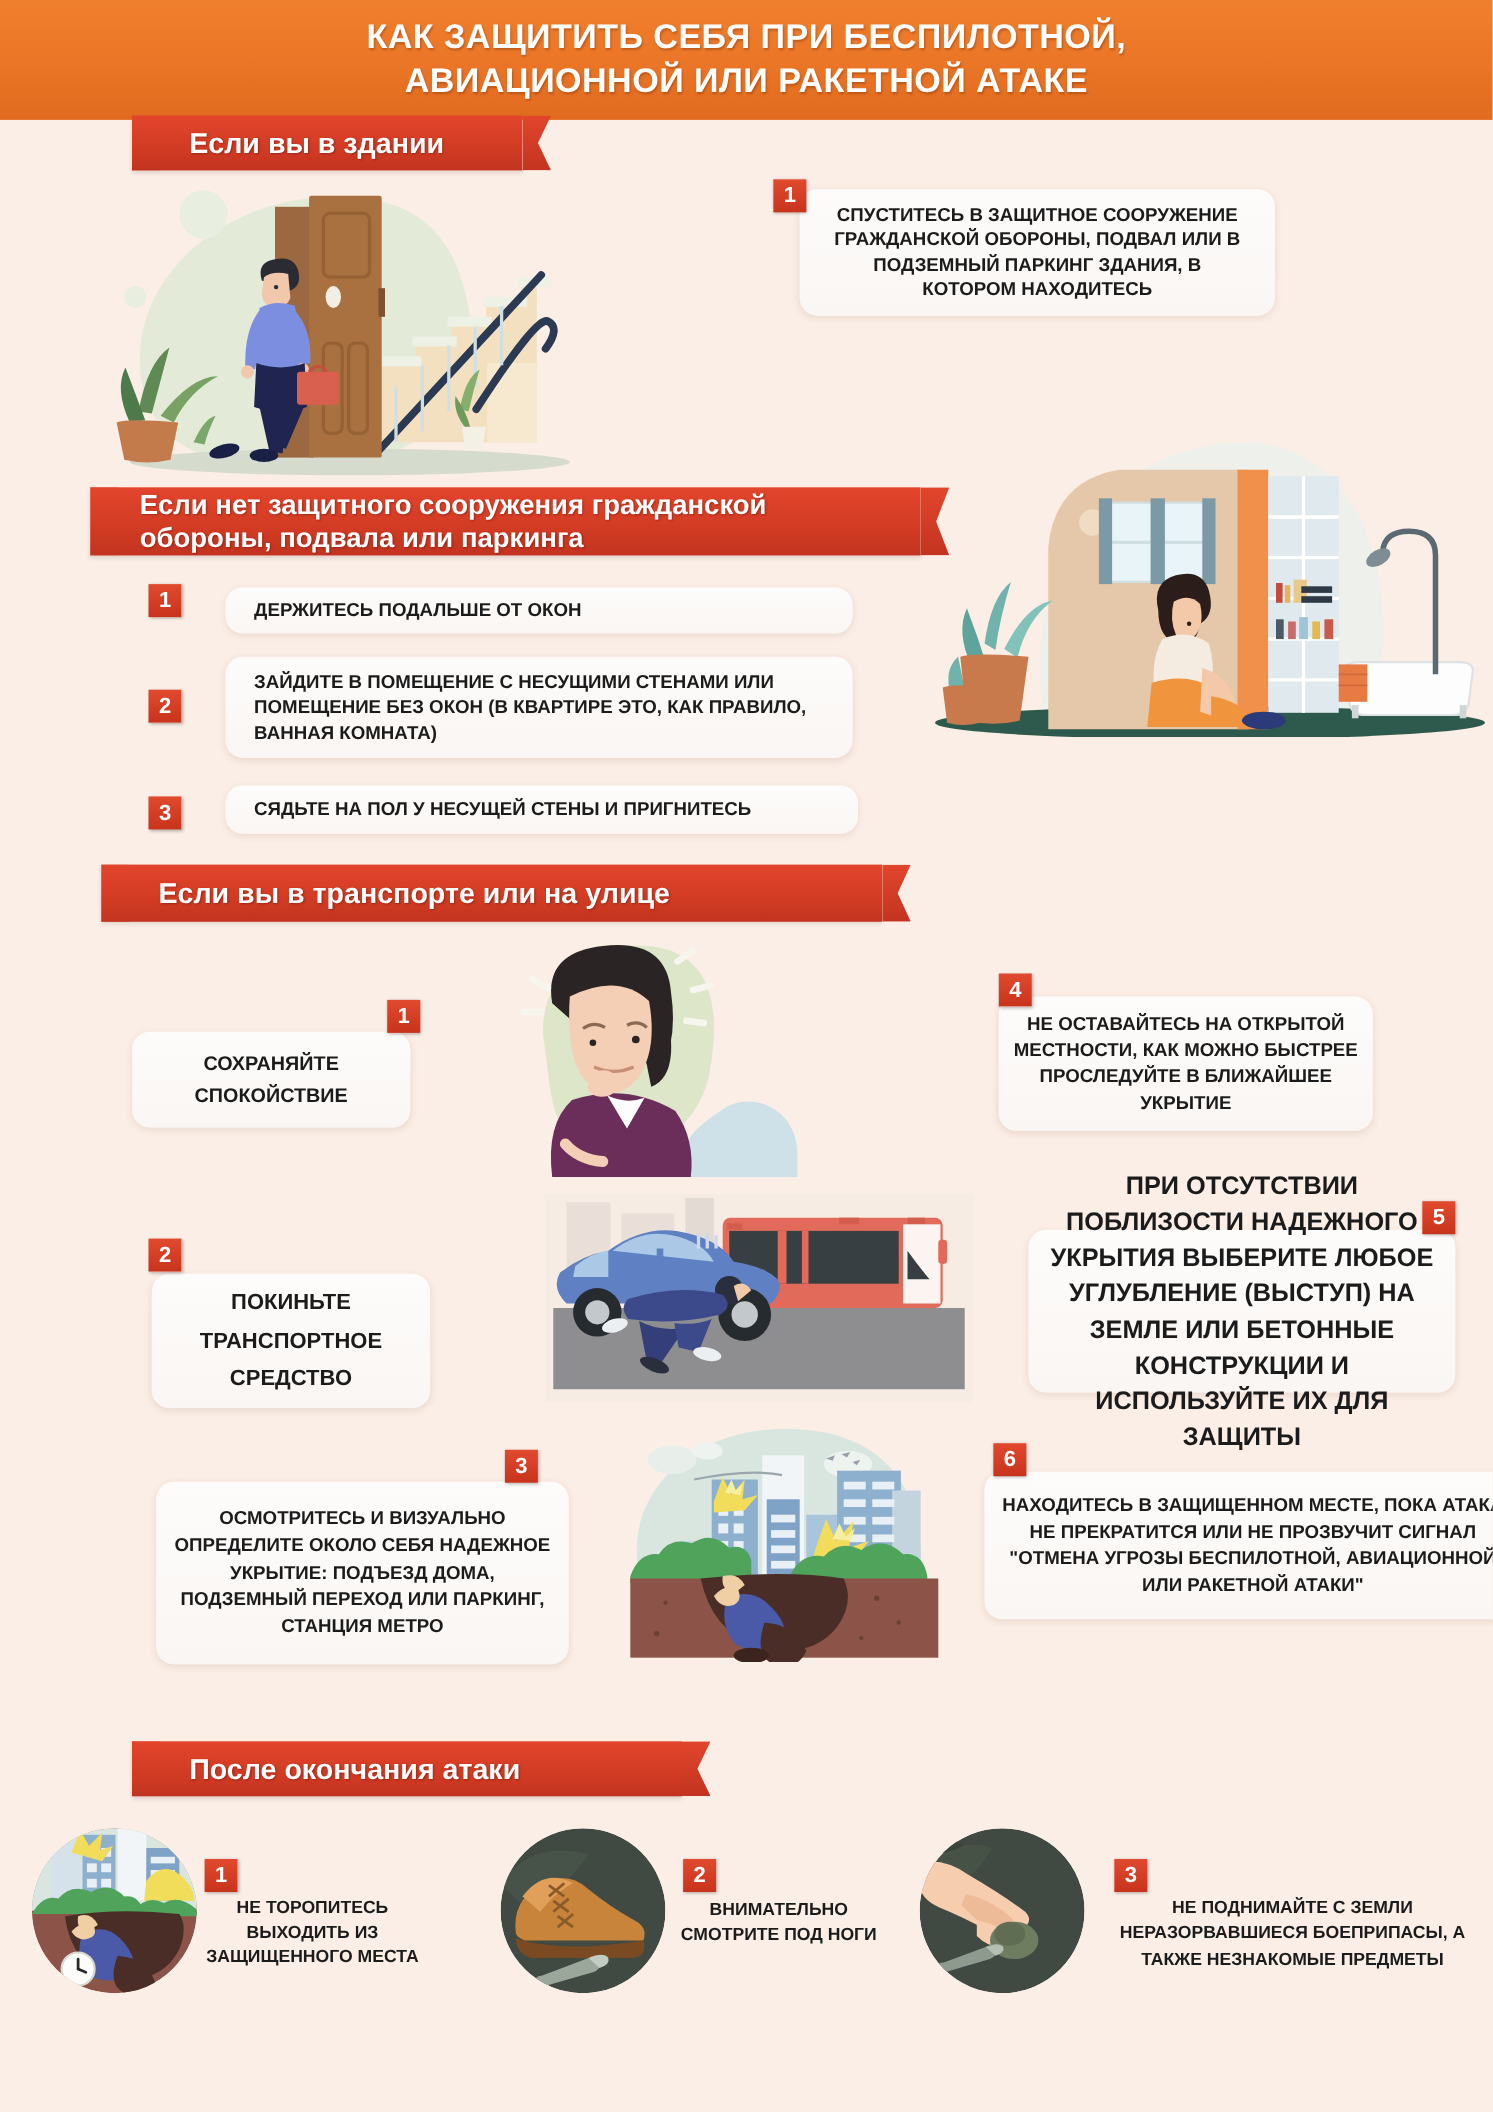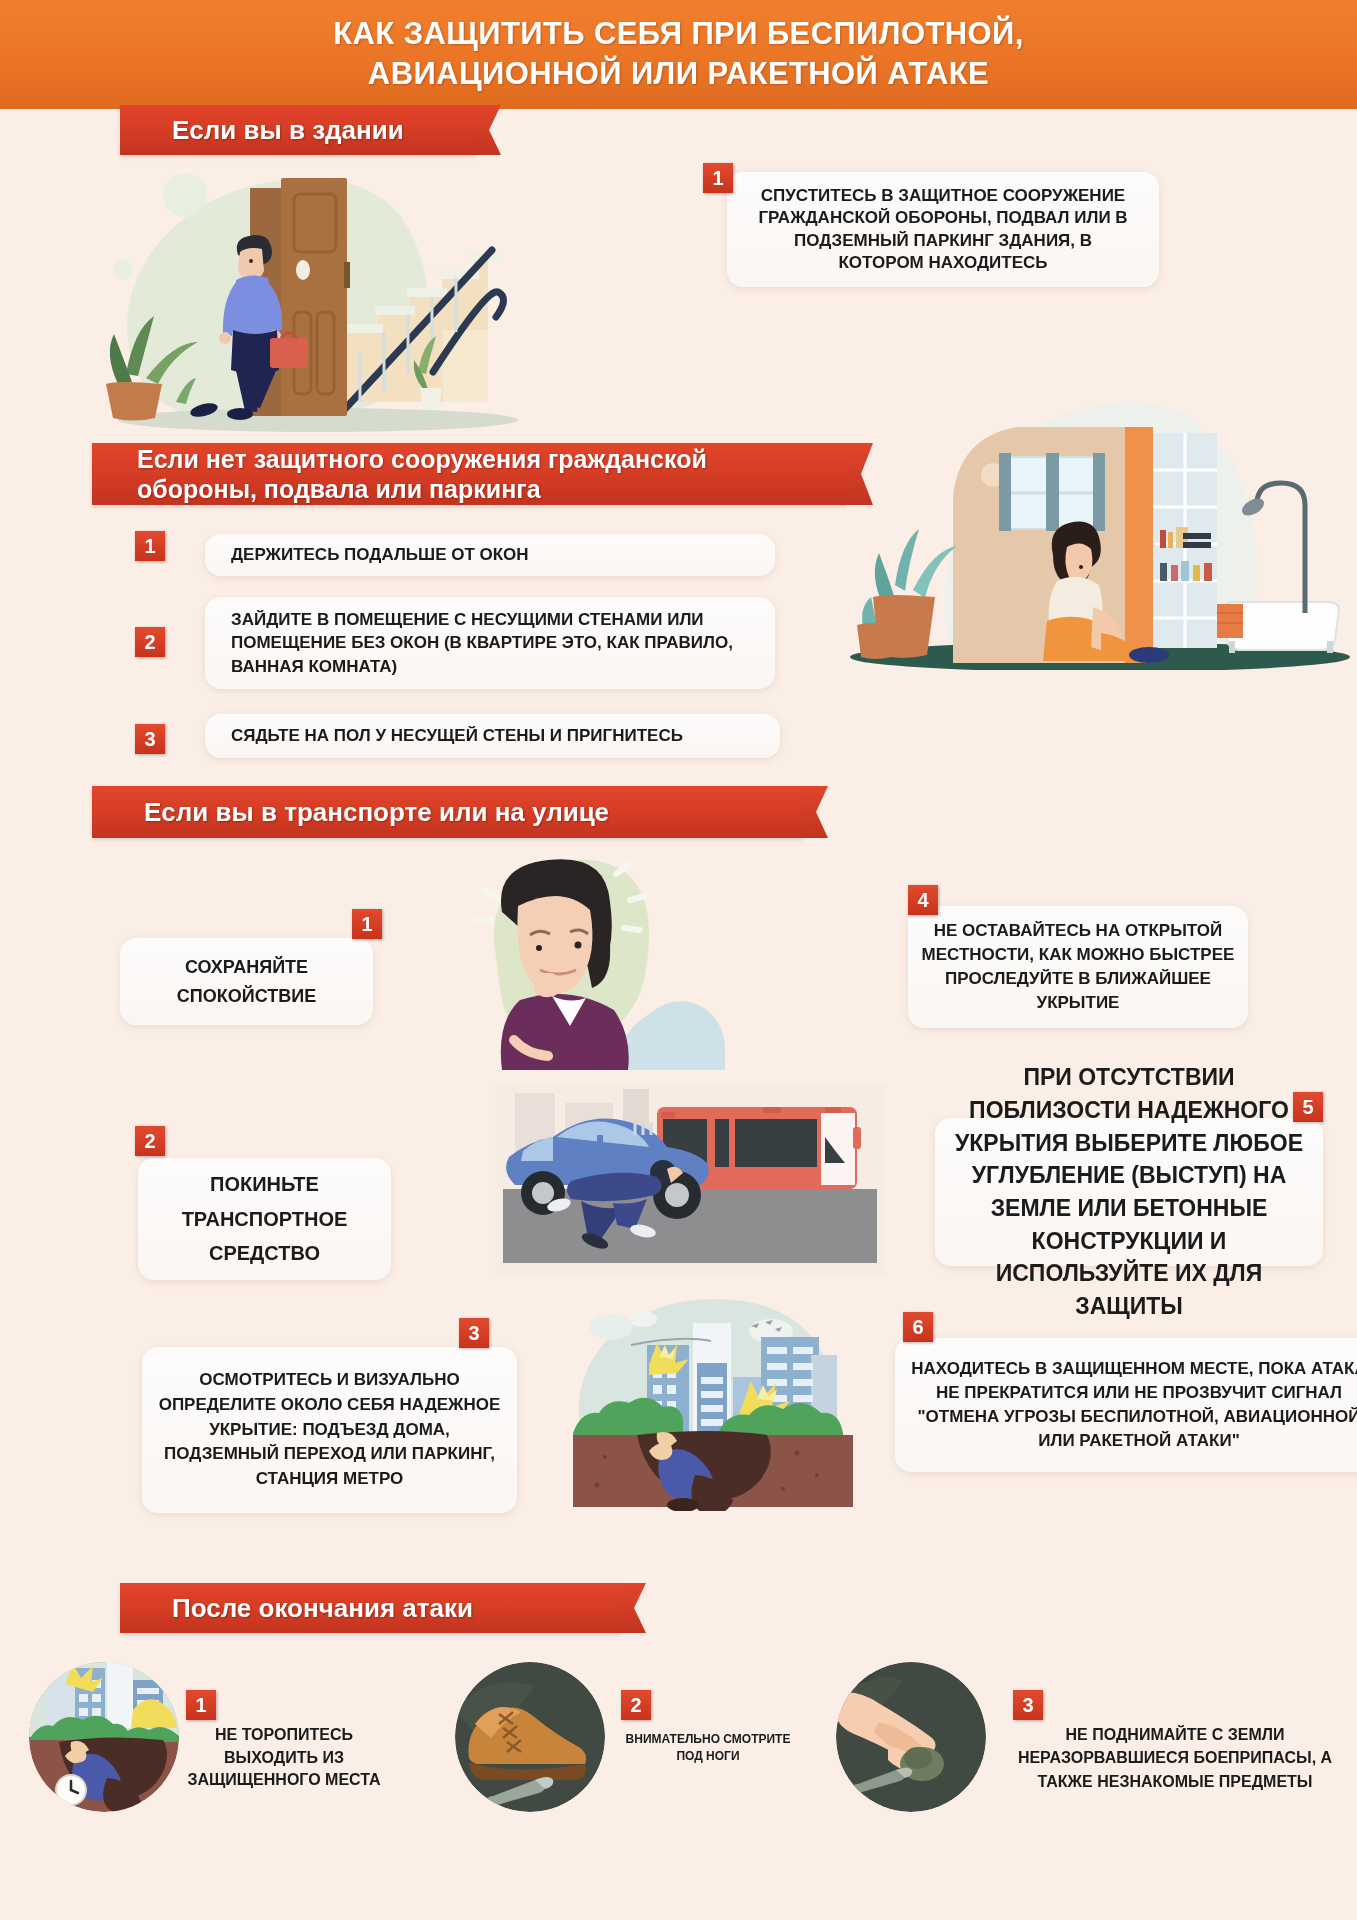--- a/index.html
+++ b/index.html
@@ -43,21 +43,21 @@
     background: inherit;
     clip-path: polygon(0 0, 100% 0, 100% 100%, 0 100%, 46% 50%);
   }
   .ribbon::after {
     content:""; position:absolute; right:-26px; top:0; bottom:0; width:26px;
     background: linear-gradient(180deg,#e2452c 0%,#c23420 100%);
     clip-path: polygon(0 0, 100% 0, 54% 50%, 100% 100%, 0 100%);
   }
 
   #ribbon-building { left:120px; top:105px; width:355px; height:50px; font-size:26px; }
-  #ribbon-noshelter { left:92px; top:443px; width:755px; height:62px;
+  #ribbon-noshelter { left:82px; top:443px; width:755px; height:62px;
       font-size:25px; line-height:1.2; padding-left:45px; align-items:center; }
   #ribbon-transport { left:92px; top:786px; width:710px; height:52px; font-size:26px; }
   #ribbon-after { left:120px; top:1583px; width:500px; height:50px; font-size:26px; }
 
   
   .numbadge {
     position:absolute;
     width:30px; height:30px;
     background: linear-gradient(180deg,#e14a2e 0%,#c8331c 100%);
     color:#fff; font-weight:bold; font-size:20px;
@@ -517,21 +517,21 @@
         <path d="M66,78 l-14,12"></path>
     </g>
     <path d="M38,134 l42,-16 q8,-2 10,4 q2,6 -6,9 l-42,12 q-8,2 -10,-3 q-2,-5 6,-6 z" fill="#9aa79a"></path>
     <path d="M80,118 q14,-6 18,0 q2,6 -8,9 z" fill="#c3ccc3"></path>
   </svg>
 </div>
 <div class="numbadge" style="left:621px; top:1690px;">
   <span>2</span>
 </div>
 <div class="callout c-center" style="left:612px; top:1712px; width:192px; height:72px; background:none; box-shadow:none;">
-  <span class="txt" style="font-size:12px; line-height:1.45;">ВНИМАТЕЛЬНО СМОТРИТЕ ПОД НОГИ</span>
+  <span class="txt" style="font-size:16px; line-height:1.45;">ВНИМАТЕЛЬНО СМОТРИТЕ ПОД НОГИ</span>
 </div>
 
 <div class="circ-illu" style="left:836px; top:1662px; width:150px; height:150px;">
   <svg width="150" height="150" viewBox="0 0 150 150">
     <circle cx="75" cy="75" r="75" fill="#404a42"></circle>
     <path d="M0,40 q26,-34 66,-22 q-14,26 -46,44 z" fill="#4d5a4c" opacity=".5"></path>
     <path d="M0,32 q20,-6 44,10 q34,20 52,34 q8,8 -2,16 q-14,10 -30,2 q-26,-14 -46,-22 q-18,-8 -18,-22 z" fill="#f6cdae"></path>
     <path d="M42,60 q22,4 42,22 q6,8 -2,12 q-12,4 -22,-4 q-14,-12 -22,-20 z" fill="#eebb98"></path>
     <path d="M52,84 q18,2 30,16 q2,8 -8,8 q-12,0 -22,-10 z" fill="#f6cdae"></path>
     <path d="M0,6 q22,-4 40,10 q-20,10 -40,6 z" fill="#3a443c"></path>

